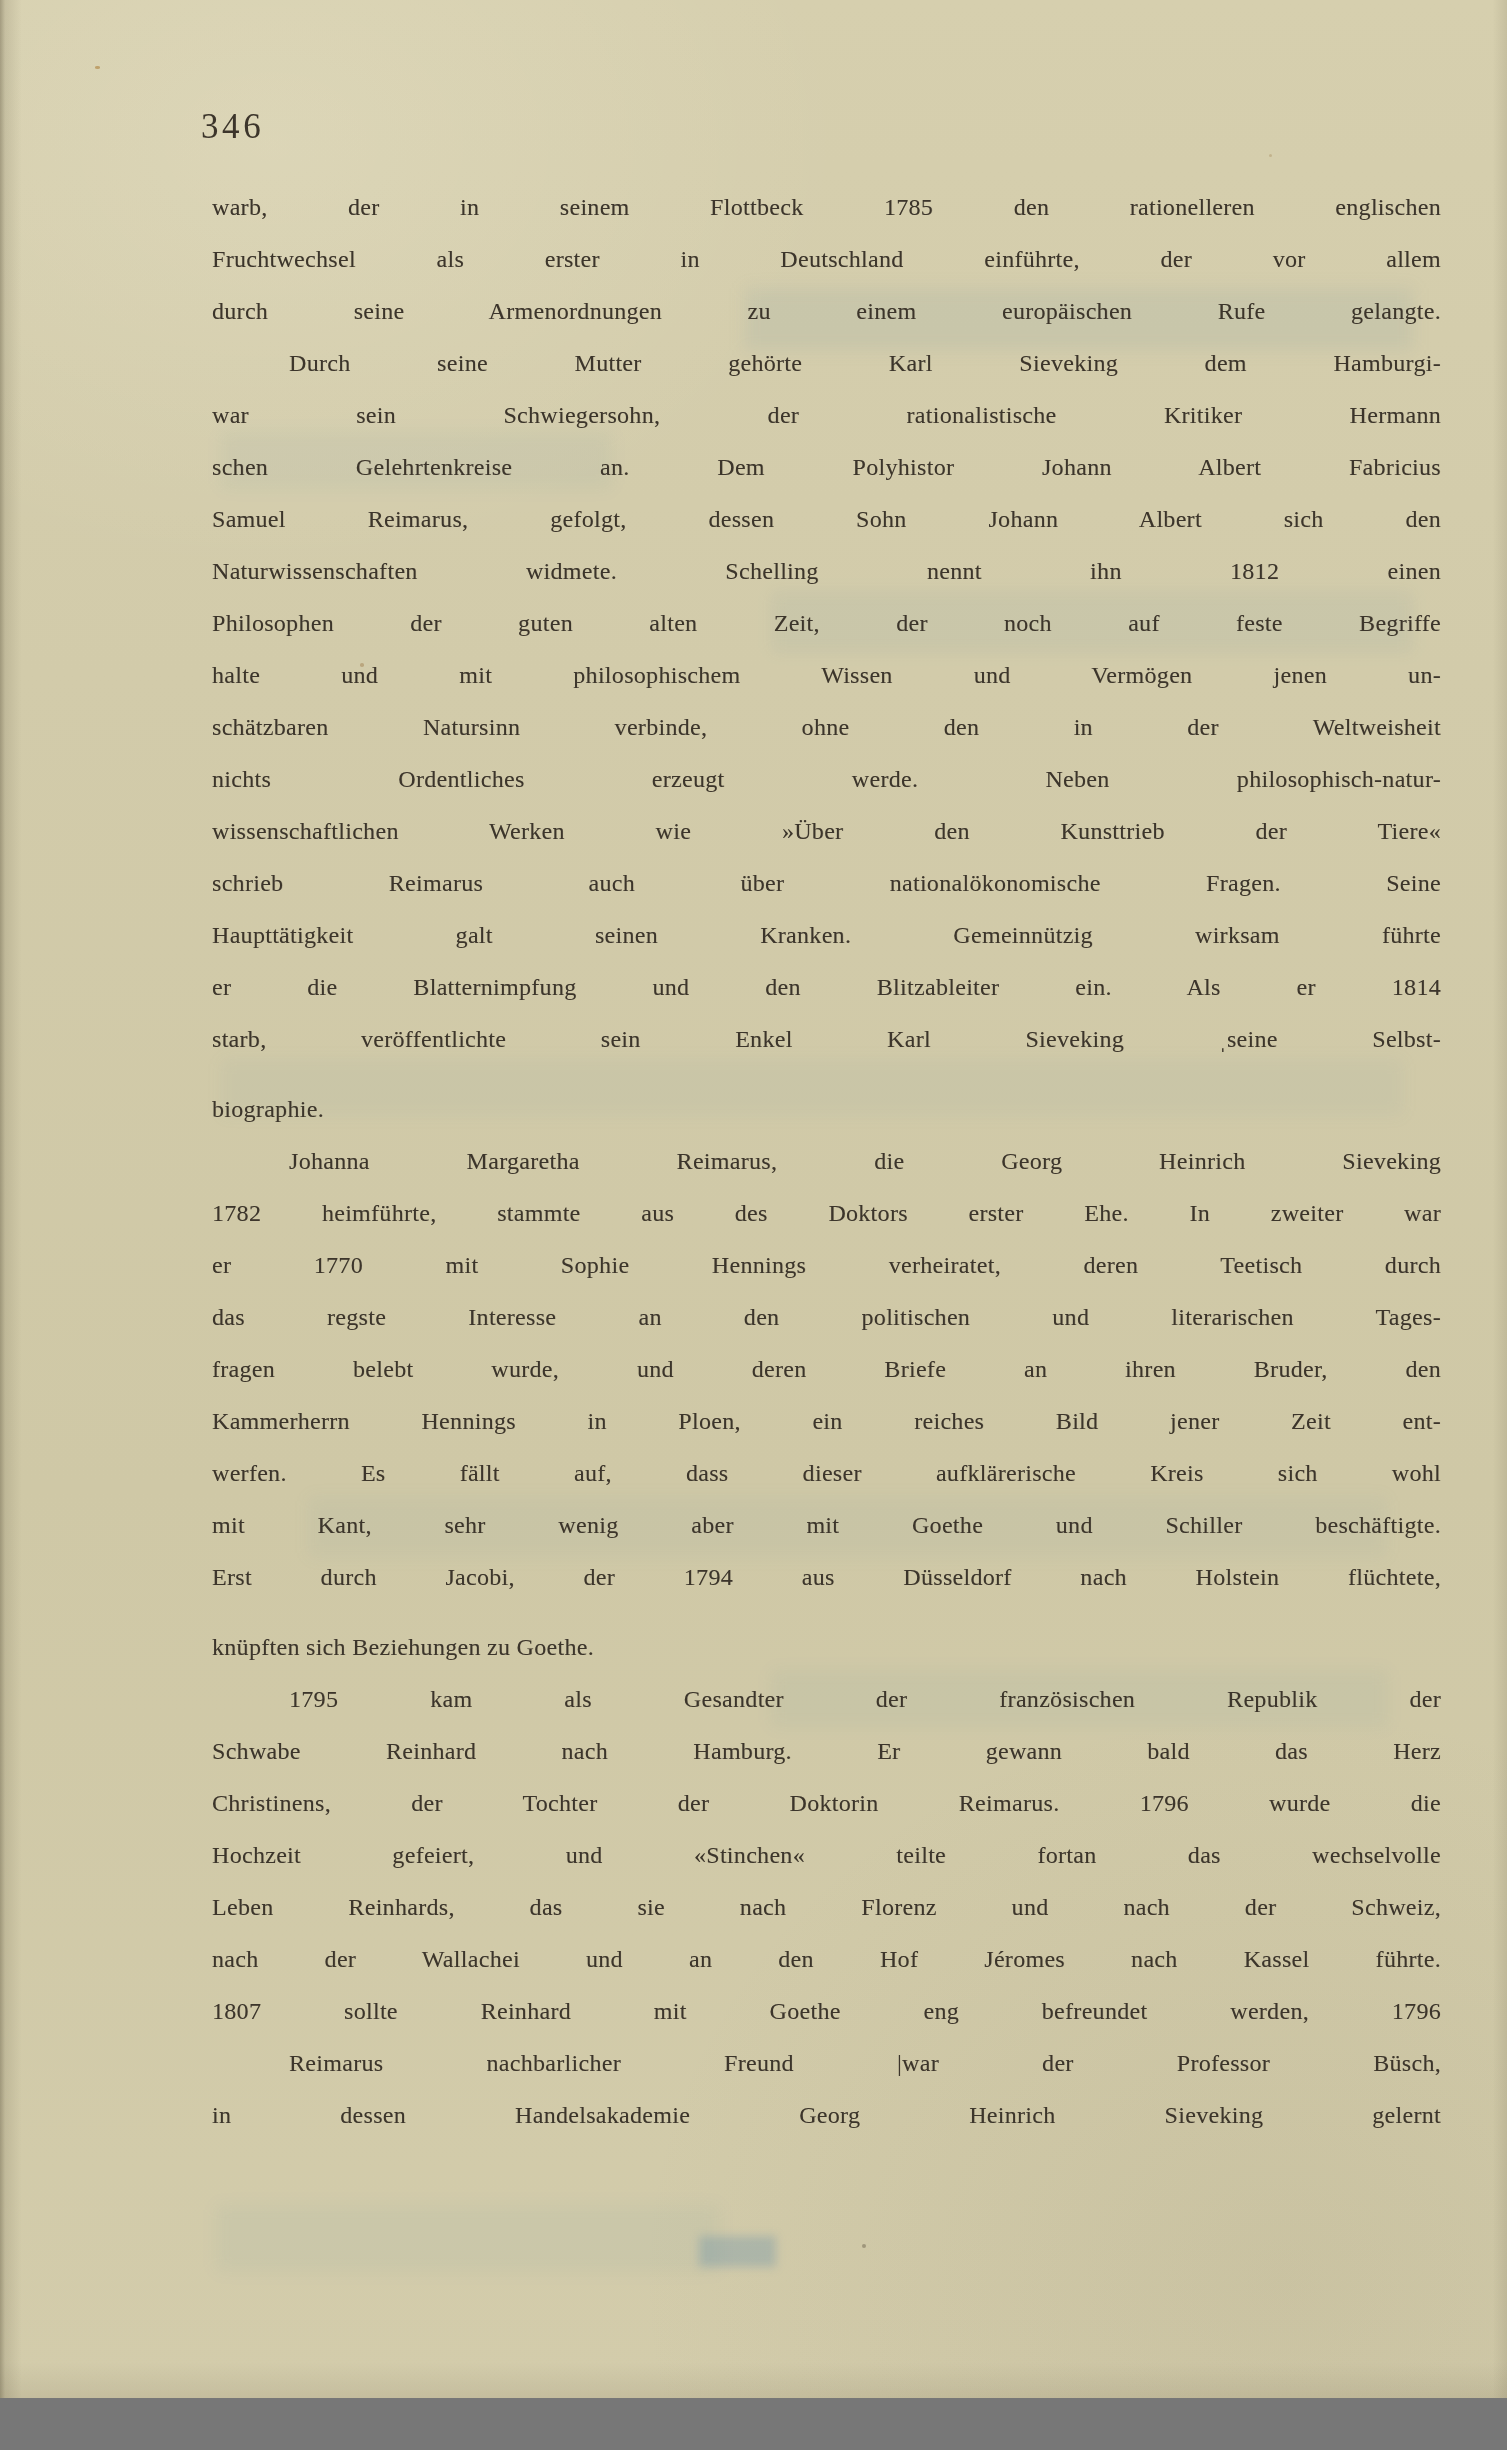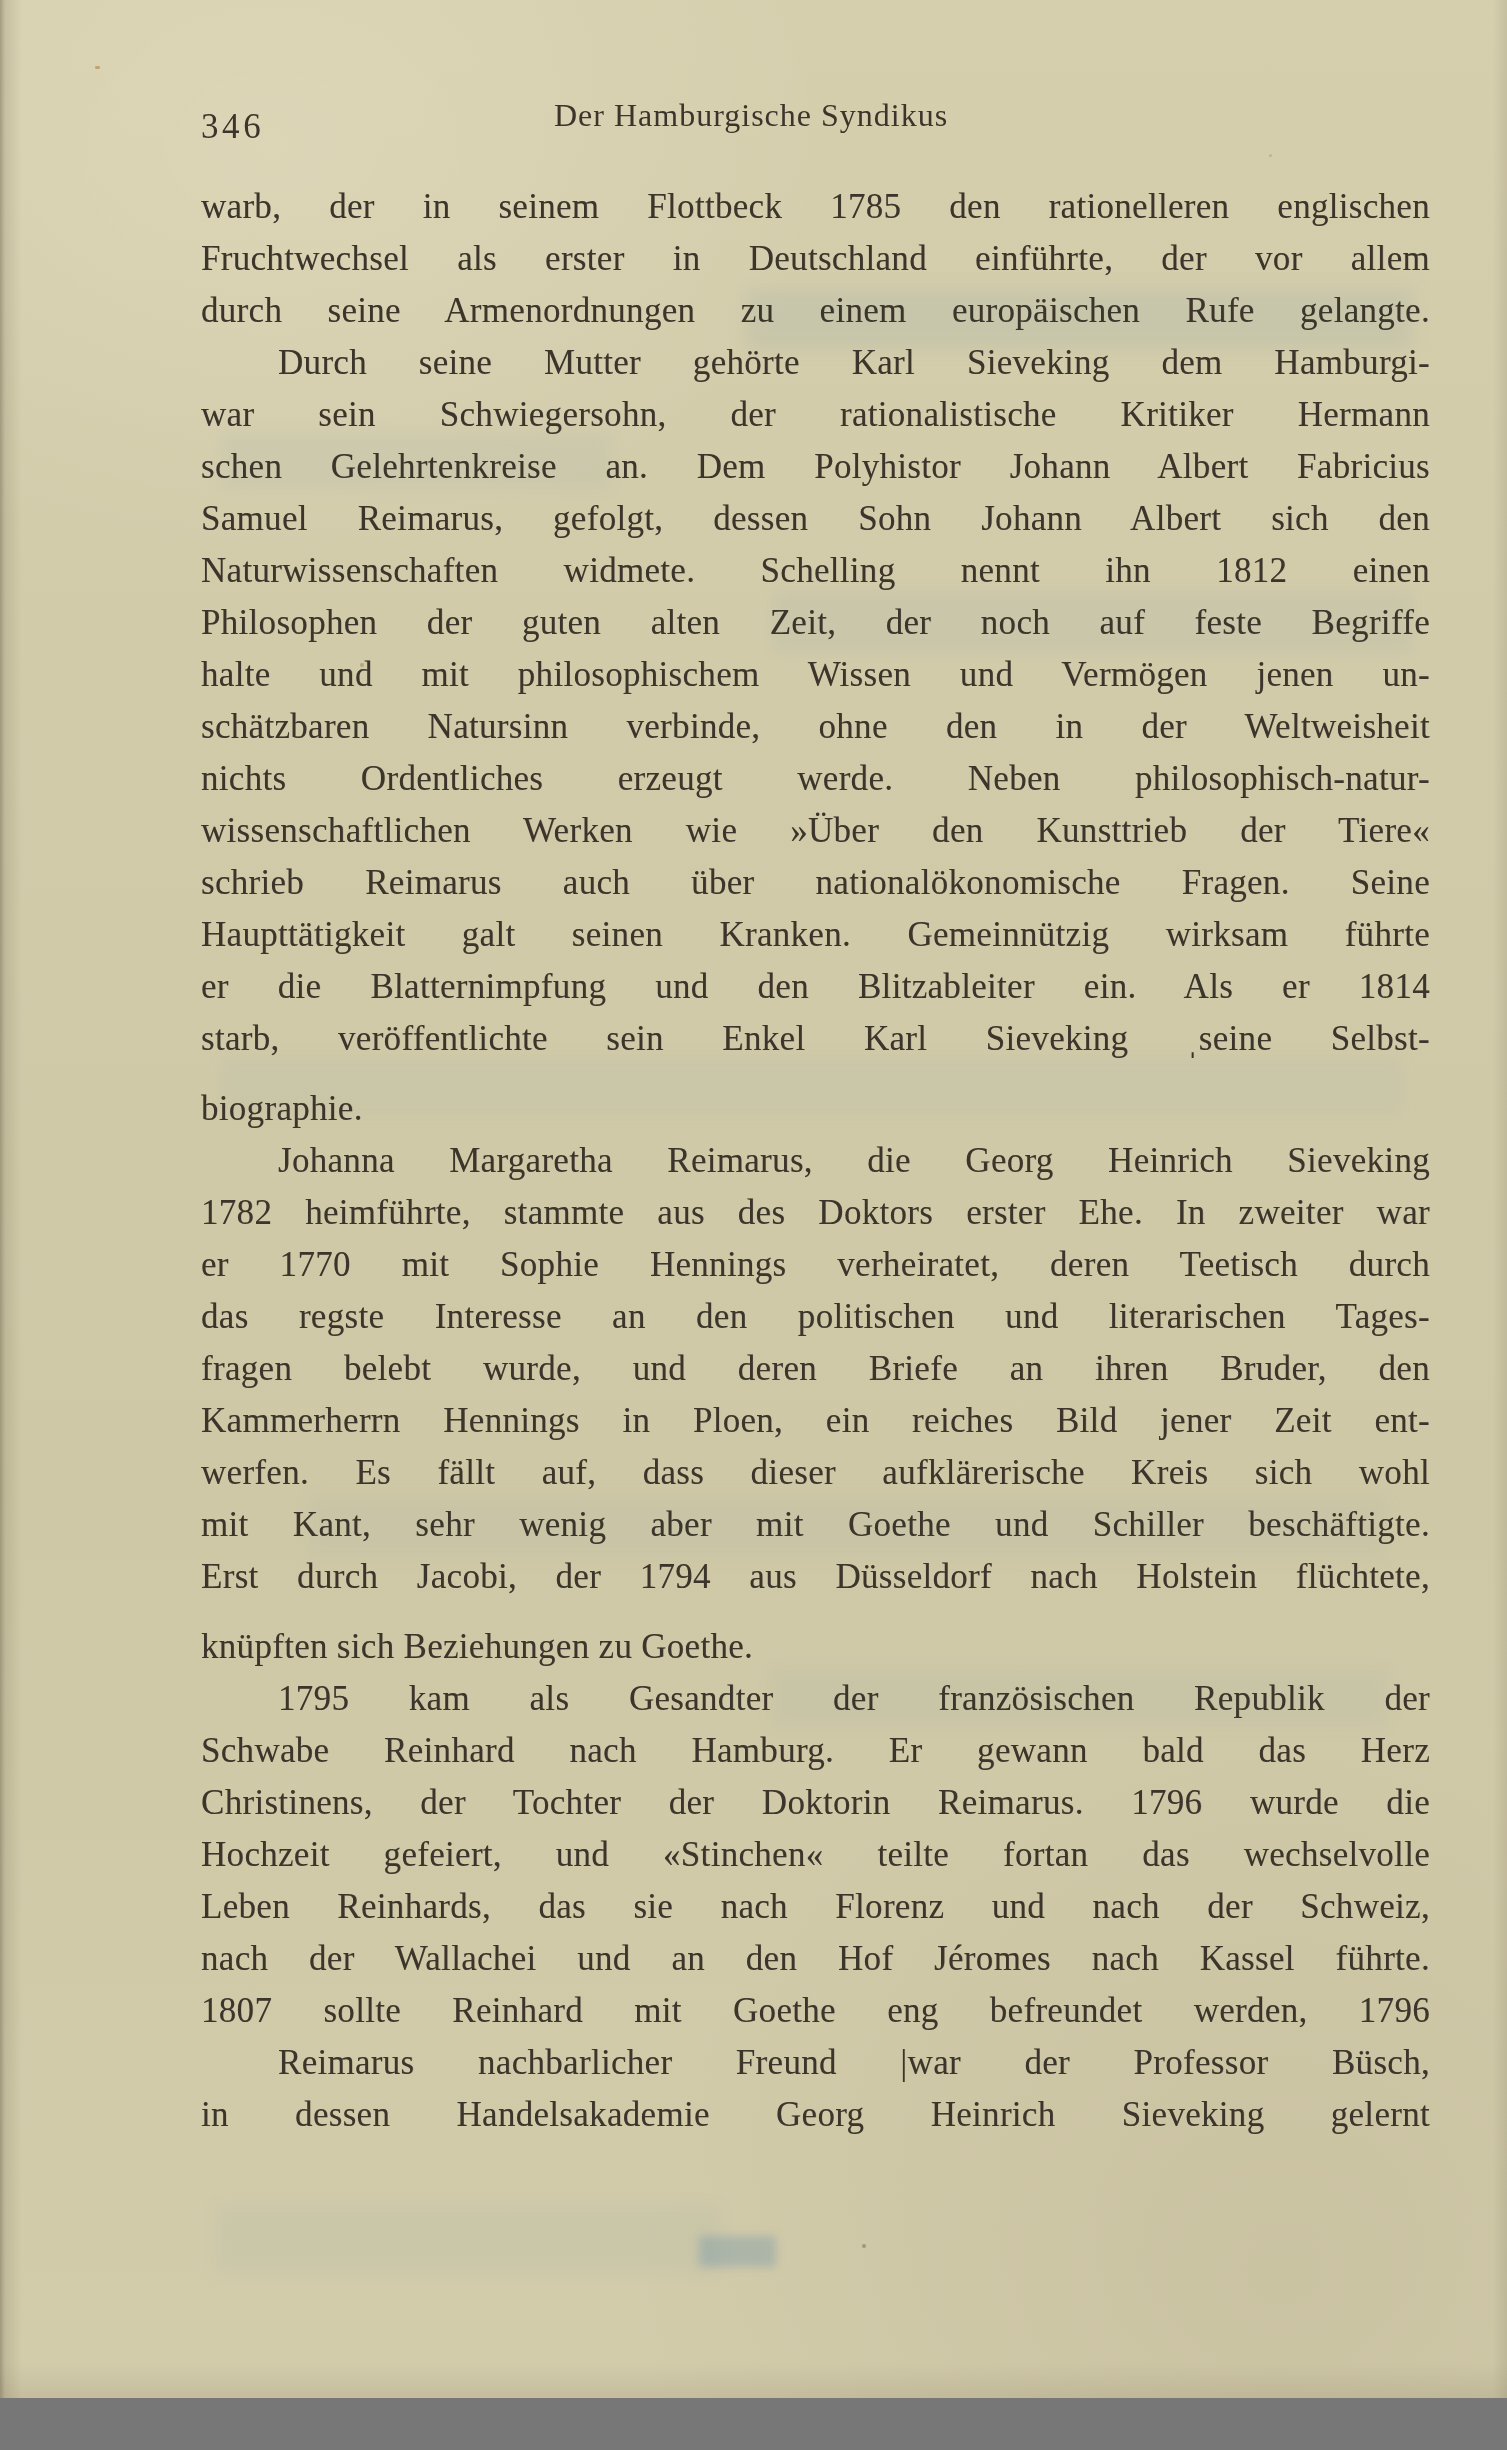--- a/index.html
+++ b/index.html
@@ -21,22 +21,22 @@
     position:absolute; top:109px; left:201px;
     font-size:35px; line-height:1; letter-spacing:3.6px;
     font-feature-settings:"onum";
   }
   .header {
     position:absolute; top:99px; left:554px;
     font-size:32px; line-height:1; letter-spacing:1px;
     white-space:nowrap;
   }
   .body-text {
-    position:absolute; top:181px; left:201px; width:1229px;
-    font-size:35px; letter-spacing:0.3px;
+    position:absolute; top:181px; left:212px; width:1229px;
+    font-size:24px; letter-spacing:0.3px;
   }
   .line {
     height:52px; line-height:52px;
     overflow:hidden;
     text-align:justify; text-align-last:justify;
     text-shadow: 0.3px 0.4px 0.3px rgba(58,50,38,0.28);
   }
   .line.short { text-align-last:left;margin-top:18px; }
   .line.indent { text-indent:77px; }
   
@@ -62,21 +62,20 @@
   <div class="ghost" style="left:216px; top:2205px; width:504px; height:67px; opacity:.7;"></div>
   <div class="ghost blue" style="left:699px; top:2236px; width:77px; height:31px;"></div>
   <div class="ghost blue" style="left:689px; top:2408px; width:128px; height:26px;"></div>
 
   <div class="speck" style="left:95px; top:66px; width:4.6px; height:2.6px; background:rgba(170,120,50,0.55);"></div>
   <div class="speck" style="left:360px; top:663px; width:3.6px; height:3.6px; background:rgba(150,110,60,0.4);"></div>
   <div class="speck" style="left:862px; top:2244px; width:4.1px; height:4.1px; background:rgba(100,90,70,0.45);"></div>
   <div class="speck" style="left:1269px; top:154px; width:3.1px; height:3.1px; background:rgba(160,130,80,0.35);"></div>
 
   <div class="pagenum">346</div>
-  <div class="header">Der Hamburgische Syndikus</div>
 
   <div class="body-text">
     <div class="line">warb, der in seinem Flottbeck 1785 den rationelleren englischen</div>
     <div class="line">Fruchtwechsel als erster in Deutschland einführte, der vor allem</div>
     <div class="line">durch seine Armenordnungen zu einem europäischen Rufe gelangte.</div>
     <div class="line indent">Durch seine Mutter gehörte Karl Sieveking dem Hamburgi-</div>
     <div class="line">war sein Schwiegersohn, der rationalistische Kritiker Hermann</div>
     <div class="line">schen Gelehrtenkreise an. Dem Polyhistor Johann Albert Fabricius</div>
     <div class="line">Samuel Reimarus, gefolgt, dessen Sohn Johann Albert sich den</div>
     <div class="line">Naturwissenschaften widmete. Schelling nennt ihn 1812 einen</div>

